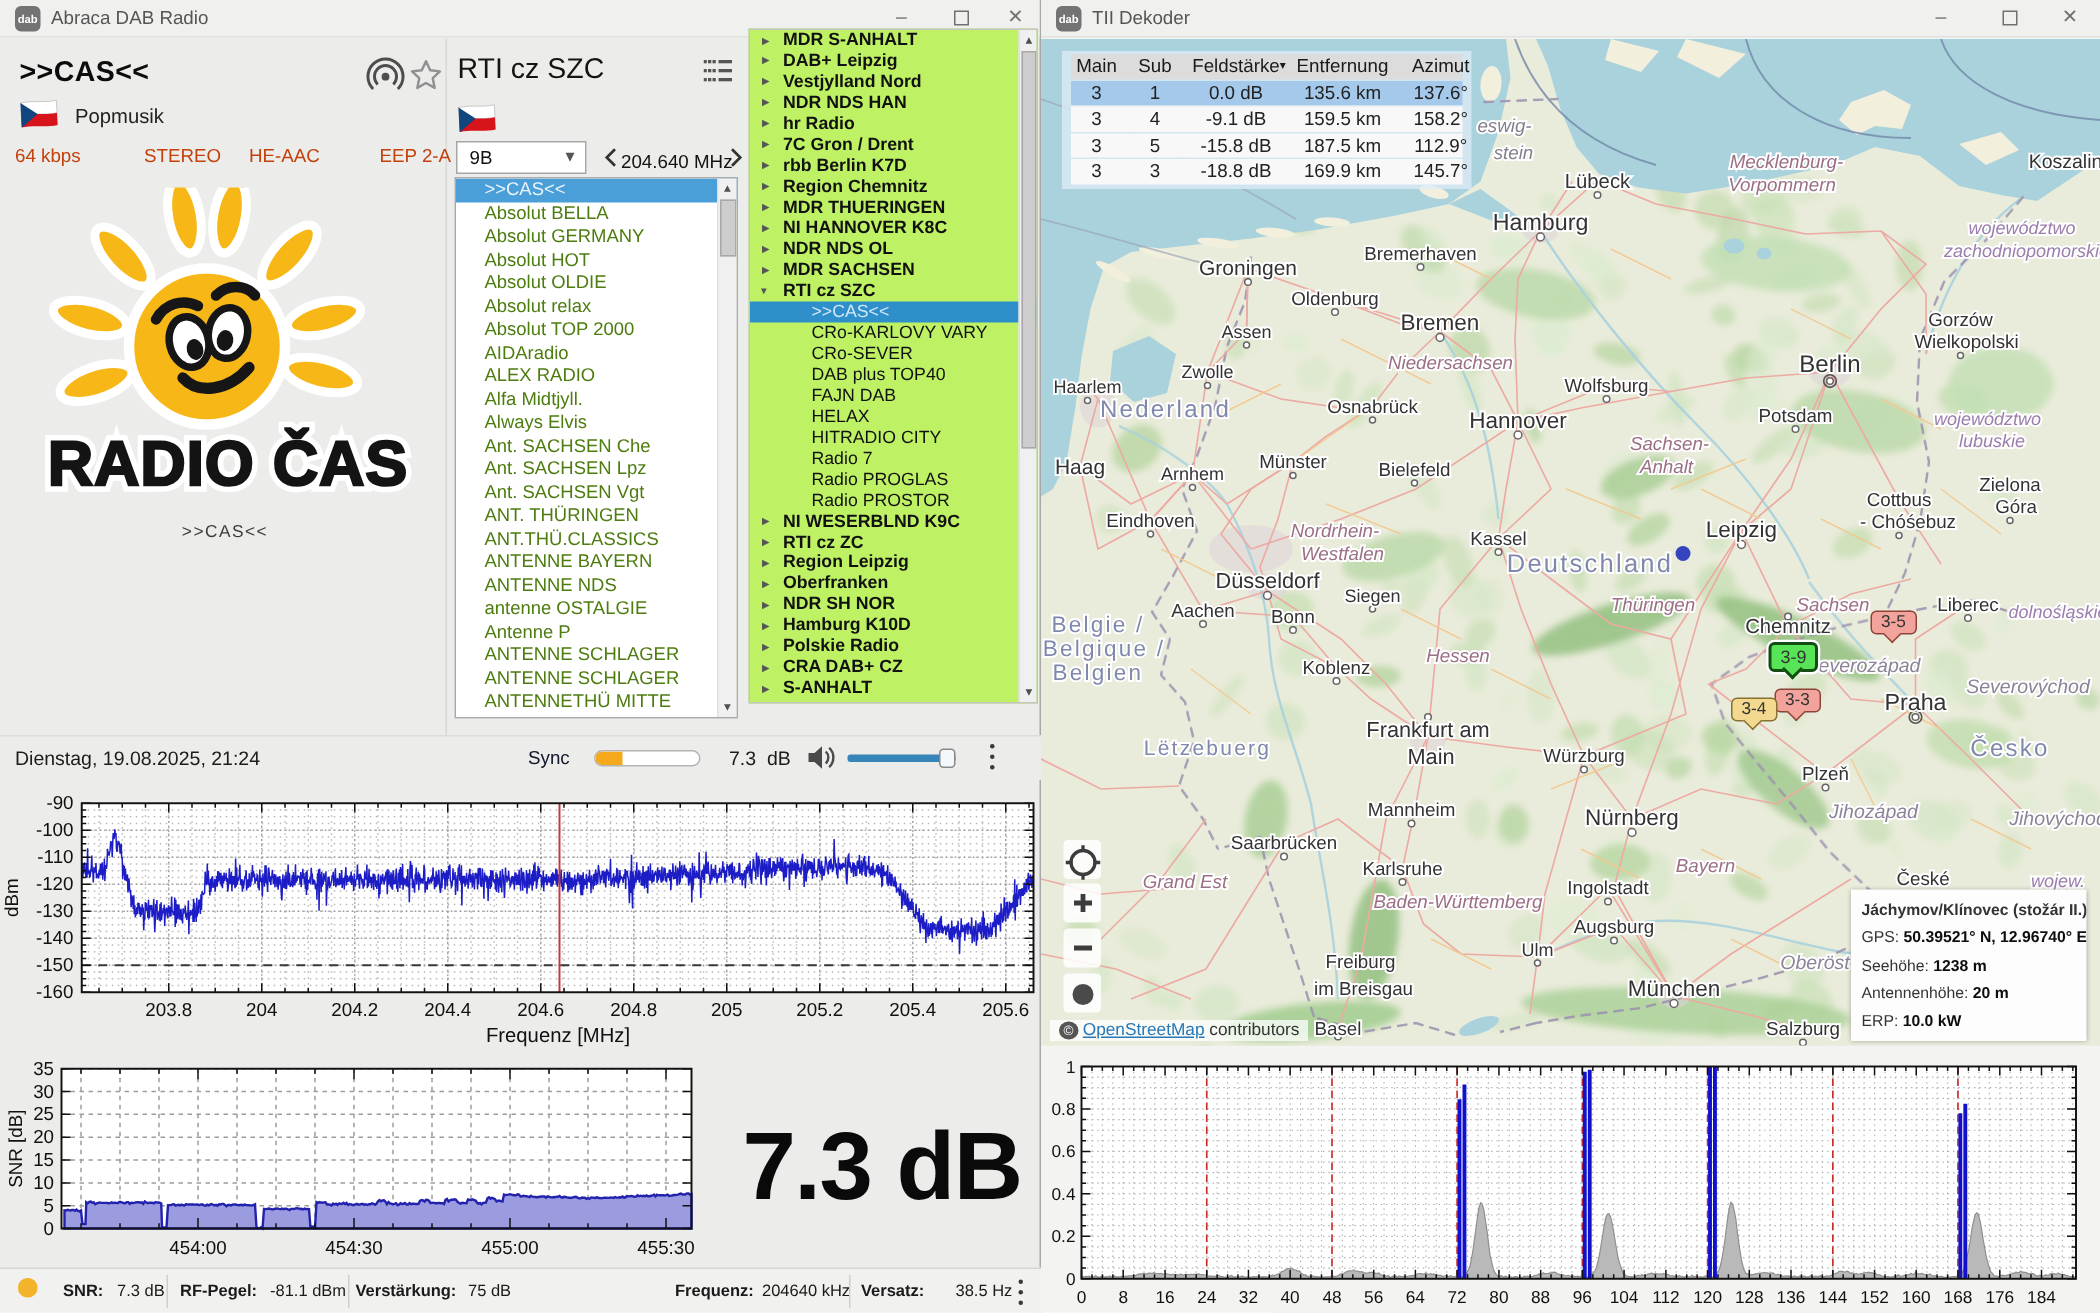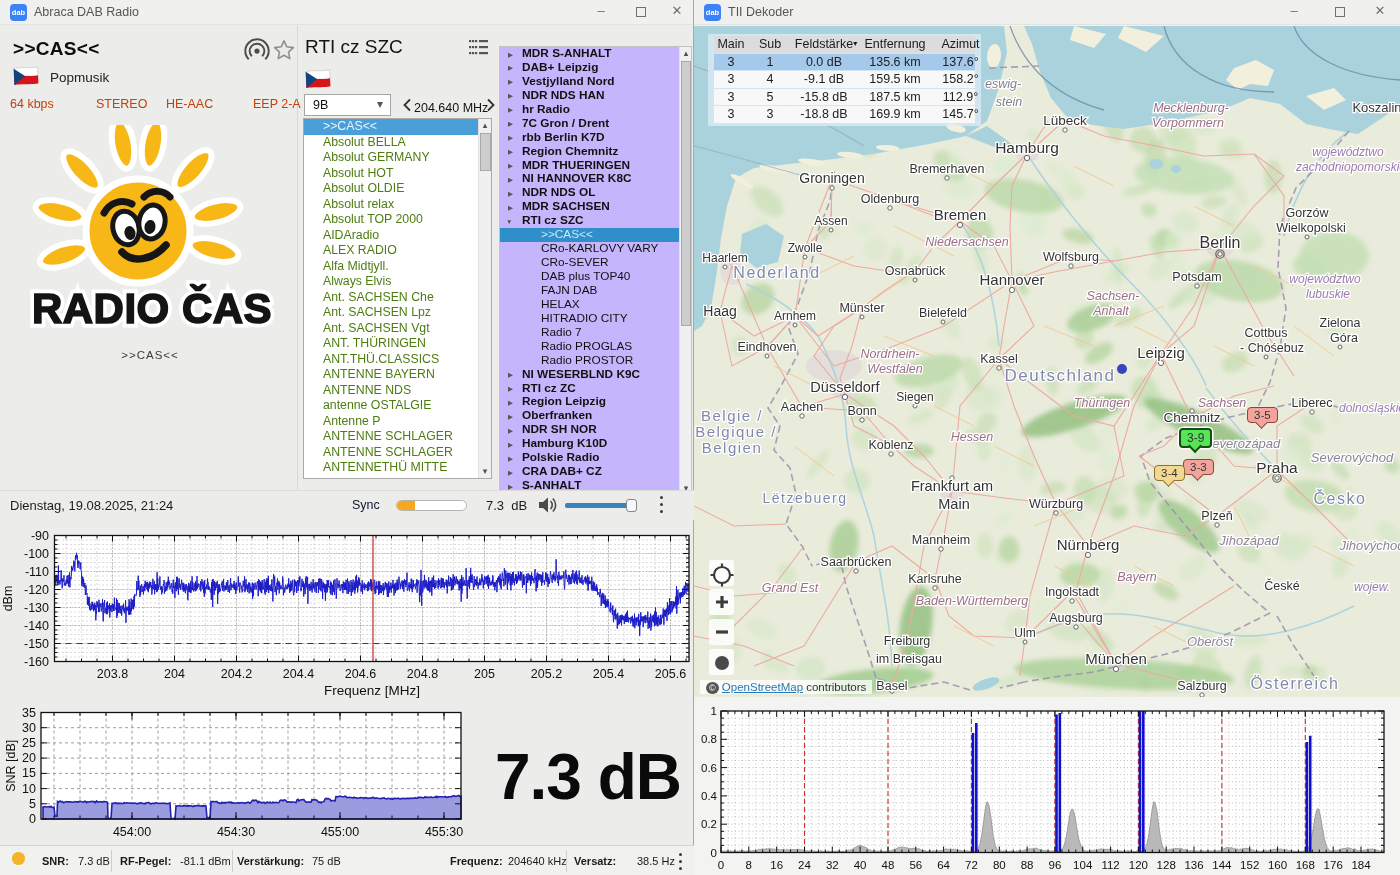--- a/index.html
+++ b/index.html
@@ -1,35 +1,35 @@
 <!DOCTYPE html>
 <html><head><meta charset="utf-8"><title>Abraca DAB Radio</title>
 <style>
 * { margin:0; padding:0; box-sizing:border-box; }
 body { width:1400px; height:875px; font-family:"Liberation Sans",sans-serif; background:#fff; overflow:hidden; position:relative; }
 #lw { position:absolute; left:0; top:0; width:694px; height:875px; background:#ececea; border-right:1px solid #a8a8a8; }
 #rw { position:absolute; left:694px; top:0; width:706px; height:875px; background:#f3f3f1; }
 .tbar { position:absolute; left:0; top:0; right:0; height:25px; background:#f0f0ee; border-bottom:1px solid #e2e2e0; }
-.dabicon { position:absolute; left:10px; top:4px; width:17px; height:17px; background:#3b82f6; border-radius:4px; color:#fff; font-size:7.5px; font-weight:bold; text-align:center; line-height:17px; }
+.dabicon { position:absolute; left:10px; top:4px; width:17px; height:17px; background:#737373; border-radius:4px; color:#fff; font-size:7.5px; font-weight:bold; text-align:center; line-height:17px; }
 .ttxt { position:absolute; left:34px; top:5px; font-size:12.5px; color:#555; }
 .wbtn { position:absolute; top:3px; font-size:13px; color:#707070; width:20px; text-align:center; }
 .wmax { width:10px; height:10px; border:1.2px solid #707070; top:7px; }
 .lpanel { position:absolute; left:0; top:26px; width:298px; height:464px; border-right:1px solid #d8d8d6; }
 .meta { position:absolute; top:71px; font-size:12.5px; color:#c2410c; white-space:nowrap; }
 .mcol { position:absolute; left:303px; top:26px; width:190px; height:464px; white-space:nowrap; }
 .combo { position:absolute; left:1px; top:68px; width:87px; height:22px; background:#fff; border:1px solid #a6a6a6; font-size:12.5px; color:#111; padding:3px 0 0 8px; }
 .caret { position:absolute; right:7px; top:2px; color:#555; font-size:12px; }
 .slist { position:absolute; left:0; top:92px; width:189px; height:361px; background:#fff; border:1px solid #aaa; overflow:hidden; }
 .srow { height:15.5px; font-size:12.3px; color:#4d7c0f; padding-left:19px; line-height:15.5px; white-space:nowrap; }
 .srow.sel { background:#4b9fd9; color:#e8f4fc; }
 .sbar { position:absolute; right:0; top:0; width:13px; height:100%; background:#f0f0f0; border-left:1px solid #e0e0e0; }
 .sbtn { position:absolute; left:0; width:12px; height:13px; color:#505050; font-size:9px; text-align:center; line-height:13px; }
 .sthumb { position:absolute; left:1px; top:14px; width:11px; height:38px; background:#cdcdcd; border:1px solid #a8a8a8; }
 .tthumb { position:absolute; left:1px; top:14px; width:10px; height:265px; background:#cdcdcd; border:1px solid #a8a8a8; }
-.tcol { position:absolute; left:499px; top:46px; width:193px; height:450px; background:#c4b5fd; border:1px solid #c4c4c4; overflow:hidden; }
+.tcol { position:absolute; left:499px; top:19px; width:193px; height:450px; background:#bef264; border:1px solid #c4c4c4; overflow:hidden; }
 .trow { height:13.95px; font-size:11.8px; color:#111; line-height:13.95px; white-space:nowrap; position:relative; padding-left:22px; }
 .trow .arr { position:absolute; left:8px; top:0.5px; font-size:6.5px; color:#555; }
 .trow .arrd { position:absolute; left:6px; top:0.5px; font-size:6.5px; color:#555; }
 .trow .tin { padding-left:19px; }
 .trow.tsel { background:#2f8fcb; color:#cfe8f7; }
 .tbarscroll { position:absolute; right:0; top:0; width:12px; height:100%; background:#f0f0f0; border-left:1px solid #e0e0e0; }
 .toolrow { position:absolute; left:0; top:490px; width:694px; height:30px; background:#ececea; border-top:1px solid #dcdcda; }
 .sync { position:absolute; left:396px; top:9px; width:71px; height:11px; background:#fff; border:1px solid #b4b4b4; border-radius:6px; overflow:hidden; }
 .syncfill { width:26%; height:100%; background:#f5a81c; }
 .vtrack { position:absolute; left:565px; top:12px; width:72px; height:5px; background:#3784b8; border-radius:2px; }
@@ -795,20 +795,27 @@
           <span class="c5">112.9°</span>
         </div>
         <div class="ttr">
           <span class="c1">3</span>
           <span class="c2">3</span>
           <span class="c3">-18.8 dB</span>
           <span class="c4">169.9 km</span>
           <span class="c5">145.7°</span>
         </div>
     </div>
+    <div id="txbox">
+      <div style="font-weight:bold">Jáchymov/Klínovec (stožár II.)</div>
+      <div>GPS: <b>50.39521° N, 12.96740° E</b></div>
+      <div>Seehöhe: <b>1238 m</b></div>
+      <div>Antennenhöhe: <b>20 m</b></div>
+      <div>ERP: <b>10.0 kW</b></div>
+    </div>
     <div id="attrib"><span class="cc">©</span> <span class="osm">OpenStreetMap</span> contributors</div>
   </div>
   <svg width="706" height="178" style="position:absolute;left:0;top:697px">
 <rect x="27.0" y="14.0" width="663.0" height="141.5" fill="#ffffff"></rect>
 <path d="M34.0,14.0 V155.5 M40.9,14.0 V155.5 M47.9,14.0 V155.5 M54.8,14.0 V155.5 M61.8,14.0 V155.5 M68.7,14.0 V155.5 M75.7,14.0 V155.5 M82.7,14.0 V155.5 M89.6,14.0 V155.5 M96.6,14.0 V155.5 M103.5,14.0 V155.5 M110.5,14.0 V155.5 M117.4,14.0 V155.5 M124.4,14.0 V155.5 M131.3,14.0 V155.5 M138.3,14.0 V155.5 M145.3,14.0 V155.5 M152.2,14.0 V155.5 M159.2,14.0 V155.5 M166.1,14.0 V155.5 M173.1,14.0 V155.5 M180.0,14.0 V155.5 M187.0,14.0 V155.5 M194.0,14.0 V155.5 M200.9,14.0 V155.5 M207.9,14.0 V155.5 M214.8,14.0 V155.5 M221.8,14.0 V155.5 M228.7,14.0 V155.5 M235.7,14.0 V155.5 M242.7,14.0 V155.5 M249.6,14.0 V155.5 M256.6,14.0 V155.5 M263.5,14.0 V155.5 M270.5,14.0 V155.5 M277.4,14.0 V155.5 M284.4,14.0 V155.5 M291.3,14.0 V155.5 M298.3,14.0 V155.5 M305.3,14.0 V155.5 M312.2,14.0 V155.5 M319.2,14.0 V155.5 M326.1,14.0 V155.5 M333.1,14.0 V155.5 M340.0,14.0 V155.5 M347.0,14.0 V155.5 M354.0,14.0 V155.5 M360.9,14.0 V155.5 M367.9,14.0 V155.5 M374.8,14.0 V155.5 M381.8,14.0 V155.5 M388.7,14.0 V155.5 M395.7,14.0 V155.5 M402.7,14.0 V155.5 M409.6,14.0 V155.5 M416.6,14.0 V155.5 M423.5,14.0 V155.5 M430.5,14.0 V155.5 M437.4,14.0 V155.5 M444.4,14.0 V155.5 M451.3,14.0 V155.5 M458.3,14.0 V155.5 M465.3,14.0 V155.5 M472.2,14.0 V155.5 M479.2,14.0 V155.5 M486.1,14.0 V155.5 M493.1,14.0 V155.5 M500.0,14.0 V155.5 M507.0,14.0 V155.5 M514.0,14.0 V155.5 M520.9,14.0 V155.5 M527.9,14.0 V155.5 M534.8,14.0 V155.5 M541.8,14.0 V155.5 M548.7,14.0 V155.5 M555.7,14.0 V155.5 M562.7,14.0 V155.5 M569.6,14.0 V155.5 M576.6,14.0 V155.5 M583.5,14.0 V155.5 M590.5,14.0 V155.5 M597.4,14.0 V155.5 M604.4,14.0 V155.5 M611.3,14.0 V155.5 M618.3,14.0 V155.5 M625.3,14.0 V155.5 M632.2,14.0 V155.5 M639.2,14.0 V155.5 M646.1,14.0 V155.5 M653.1,14.0 V155.5 M660.0,14.0 V155.5 M667.0,14.0 V155.5 M674.0,14.0 V155.5 M680.9,14.0 V155.5 M687.9,14.0 V155.5 M27.0,148.4 H690.0 M27.0,141.4 H690.0 M27.0,134.3 H690.0 M27.0,127.2 H690.0 M27.0,120.1 H690.0 M27.0,113.0 H690.0 M27.0,106.0 H690.0 M27.0,98.9 H690.0 M27.0,91.8 H690.0 M27.0,84.8 H690.0 M27.0,77.7 H690.0 M27.0,70.6 H690.0 M27.0,63.5 H690.0 M27.0,56.5 H690.0 M27.0,49.4 H690.0 M27.0,42.3 H690.0 M27.0,35.2 H690.0 M27.0,28.1 H690.0 M27.0,21.1 H690.0" stroke="#b5b5b5" stroke-width="0.8" fill="none" stroke-dasharray="1,2.5"></path>
 <path d="M110.5,14.0 V155.5 M194.0,14.0 V155.5 M277.4,14.0 V155.5 M360.9,14.0 V155.5 M444.4,14.0 V155.5 M527.9,14.0 V155.5 M611.3,14.0 V155.5" stroke="#cc2b2b" stroke-width="1.1" fill="none" stroke-dasharray="5,3"></path>
 <path d="M721.0,852.5 L721.0,851.3 L722.0,851.0 L723.1,851.3 L724.1,850.8 L725.2,851.4 L726.2,850.7 L727.3,851.5 L728.3,851.1 L729.3,851.4 L730.4,850.3 L731.4,851.1 L732.5,851.5 L733.5,851.1 L734.6,851.5 L735.6,850.7 L736.7,851.6 L737.7,851.0 L738.7,851.3 L739.8,850.6 L740.8,851.4 L741.9,850.7 L742.9,850.6 L744.0,851.2 L745.0,851.3 L746.0,851.3 L747.1,851.1 L748.1,850.8 L749.2,851.1 L750.2,850.8 L751.3,850.9 L752.3,850.6 L753.3,850.6 L754.4,850.6 L755.4,850.4 L756.5,850.4 L757.5,850.1 L758.6,849.6 L759.6,849.2 L760.7,849.4 L761.7,849.1 L762.7,848.9 L763.8,849.2 L764.8,849.2 L765.9,848.8 L766.9,848.7 L768.0,849.1 L769.0,848.4 L770.0,848.8 L771.1,849.0 L772.1,849.0 L773.2,849.1 L774.2,848.9 L775.3,849.4 L776.3,849.5 L777.3,848.9 L778.4,849.5 L779.4,849.5 L780.5,849.9 L781.5,849.5 L782.6,849.5 L783.6,850.0 L784.7,849.6 L785.7,850.4 L786.7,849.4 L787.8,849.6 L788.8,850.3 L789.9,849.7 L790.9,849.6 L792.0,849.7 L793.0,849.7 L794.0,849.5 L795.1,849.8 L796.1,849.6 L797.2,849.5 L798.2,849.4 L799.3,849.3 L800.3,849.8 L801.3,849.7 L802.4,849.9 L803.4,850.0 L804.5,849.8 L805.5,850.5 L806.6,850.9 L807.6,850.6 L808.7,851.1 L809.7,850.7 L810.7,851.1 L811.8,850.5 L812.8,850.3 L813.9,851.4 L814.9,850.9 L816.0,851.5 L817.0,851.4 L818.0,851.6 L819.1,851.6 L820.1,850.6 L821.2,850.3 L822.2,851.5 L823.3,851.2 L824.3,851.2 L825.3,851.5 L826.4,851.3 L827.4,850.9 L828.5,850.8 L829.5,851.3 L830.6,851.5 L831.6,851.2 L832.7,851.5 L833.7,851.4 L834.7,851.3 L835.8,851.1 L836.8,851.4 L837.9,851.0 L838.9,850.8 L840.0,851.1 L841.0,851.6 L842.0,851.1 L843.1,851.2 L844.1,851.3 L845.2,851.4 L846.2,851.2 L847.3,850.6 L848.3,849.9 L849.3,850.5 L850.4,850.0 L851.4,849.5 L852.5,849.3 L853.5,848.8 L854.6,847.6 L855.6,847.5 L856.7,846.7 L857.7,846.1 L858.7,845.7 L859.8,845.7 L860.8,845.4 L861.9,846.1 L862.9,846.5 L864.0,846.7 L865.0,847.5 L866.0,847.2 L867.1,848.5 L868.1,849.1 L869.2,850.0 L870.2,849.7 L871.3,850.7 L872.3,851.1 L873.3,850.7 L874.4,851.2 L875.4,850.5 L876.5,851.4 L877.5,850.9 L878.6,851.3 L879.6,851.2 L880.7,851.5 L881.7,851.4 L882.7,851.4 L883.8,851.2 L884.8,851.3 L885.9,851.3 L886.9,851.1 L888.0,850.9 L889.0,850.8 L890.0,851.1 L891.1,850.8 L892.1,850.3 L893.2,849.5 L894.2,849.2 L895.3,849.5 L896.3,848.7 L897.3,848.0 L898.4,847.6 L899.4,847.3 L900.5,847.3 L901.5,847.0 L902.6,846.6 L903.6,847.5 L904.7,847.4 L905.7,847.6 L906.7,848.1 L907.8,847.7 L908.8,848.8 L909.9,848.6 L910.9,848.7 L912.0,848.8 L913.0,848.2 L914.0,848.2 L915.1,848.3 L916.1,848.6 L917.2,848.9 L918.2,848.9 L919.3,848.6 L920.3,849.7 L921.3,850.0 L922.4,850.7 L923.4,850.4 L924.5,850.8 L925.5,850.3 L926.6,851.5 L927.6,851.4 L928.7,850.8 L929.7,851.0 L930.7,850.6 L931.8,851.5 L932.8,850.6 L933.9,850.9 L934.9,851.0 L936.0,850.9 L937.0,851.1 L938.0,850.9 L939.1,850.8 L940.1,850.6 L941.2,850.4 L942.2,850.2 L943.3,850.4 L944.3,849.8 L945.3,849.0 L946.4,849.0 L947.4,849.1 L948.5,849.4 L949.5,849.3 L950.6,848.5 L951.6,849.4 L952.7,849.6 L953.7,849.0 L954.7,849.8 L955.8,849.2 L956.8,850.0 L957.9,849.8 L958.9,850.3 L960.0,850.3 L961.0,850.4 L962.0,851.0 L963.1,850.7 L964.1,850.3 L965.2,851.0 L966.2,850.8 L967.3,850.5 L968.3,851.0 L969.3,851.2 L970.4,850.9 L971.4,851.2 L972.5,851.6 L973.5,851.0 L974.6,851.2 L975.6,851.2 L976.7,850.5 L977.7,849.1 L978.7,846.7 L979.8,844.7 L980.8,839.8 L981.9,834.2 L982.9,826.4 L984.0,818.9 L985.0,811.0 L986.0,804.9 L987.1,801.8 L988.1,802.6 L989.2,806.6 L990.2,813.0 L991.3,820.2 L992.3,828.6 L993.3,836.4 L994.4,841.3 L995.4,845.5 L996.5,848.3 L997.5,849.6 L998.6,850.8 L999.6,851.1 L1000.7,850.3 L1001.7,851.0 L1002.7,851.4 L1003.8,850.6 L1004.8,851.5 L1005.9,851.3 L1006.9,851.3 L1008.0,851.6 L1009.0,851.4 L1010.0,851.1 L1011.1,851.0 L1012.1,851.5 L1013.2,851.5 L1014.2,851.6 L1015.3,851.5 L1016.3,850.7 L1017.3,851.2 L1018.4,850.7 L1019.4,851.3 L1020.5,851.1 L1021.5,851.0 L1022.6,850.6 L1023.6,850.3 L1024.7,850.1 L1025.7,849.6 L1026.7,849.1 L1027.8,849.6 L1028.8,848.5 L1029.9,849.2 L1030.9,849.0 L1032.0,848.9 L1033.0,848.7 L1034.0,848.6 L1035.1,848.2 L1036.1,848.1 L1037.2,848.3 L1038.2,849.2 L1039.3,849.4 L1040.3,849.7 L1041.3,849.9 L1042.4,850.1 L1043.4,850.5 L1044.5,850.5 L1045.5,850.2 L1046.6,850.7 L1047.6,851.1 L1048.7,850.6 L1049.7,850.9 L1050.7,851.2 L1051.8,850.7 L1052.8,851.5 L1053.9,850.7 L1054.9,851.4 L1056.0,851.6 L1057.0,851.5 L1058.0,851.5 L1059.1,851.1 L1060.1,851.0 L1061.2,849.6 L1062.2,848.5 L1063.3,847.2 L1064.3,844.8 L1065.3,840.9 L1066.4,836.0 L1067.4,829.9 L1068.5,823.1 L1069.5,816.9 L1070.6,811.6 L1071.6,809.3 L1072.7,809.1 L1073.7,811.3 L1074.7,815.2 L1075.8,821.3 L1076.8,827.6 L1077.9,833.9 L1078.9,839.5 L1080.0,843.0 L1081.0,845.8 L1082.0,848.8 L1083.1,849.3 L1084.1,850.7 L1085.2,850.8 L1086.2,851.2 L1087.3,851.1 L1088.3,851.2 L1089.3,851.2 L1090.4,851.0 L1091.4,850.4 L1092.5,850.3 L1093.5,850.6 L1094.6,849.7 L1095.6,850.4 L1096.7,850.0 L1097.7,850.1 L1098.7,849.2 L1099.8,849.3 L1100.8,848.7 L1101.9,849.2 L1102.9,849.1 L1104.0,849.3 L1105.0,849.3 L1106.0,849.6 L1107.1,849.2 L1108.1,849.5 L1109.2,849.0 L1110.2,849.6 L1111.3,849.5 L1112.3,849.7 L1113.3,850.5 L1114.4,850.6 L1115.4,850.6 L1116.5,851.1 L1117.5,850.6 L1118.6,850.9 L1119.6,850.4 L1120.7,850.9 L1121.7,851.0 L1122.7,851.5 L1123.8,850.9 L1124.8,850.9 L1125.9,851.4 L1126.9,851.2 L1128.0,850.1 L1129.0,851.3 L1130.0,850.9 L1131.1,851.0 L1132.1,851.3 L1133.2,851.3 L1134.2,851.3 L1135.3,851.6 L1136.3,851.1 L1137.3,850.4 L1138.4,851.5 L1139.4,851.0 L1140.5,851.0 L1141.5,851.3 L1142.6,851.1 L1143.6,850.2 L1144.7,848.5 L1145.7,847.3 L1146.7,844.7 L1147.8,839.9 L1148.8,834.3 L1149.9,827.0 L1150.9,818.8 L1152.0,810.6 L1153.0,804.7 L1154.0,801.5 L1155.1,802.9 L1156.1,806.9 L1157.2,812.4 L1158.2,821.2 L1159.3,829.4 L1160.3,836.0 L1161.3,841.3 L1162.4,845.7 L1163.4,848.1 L1164.5,849.4 L1165.5,849.1 L1166.6,850.3 L1167.6,849.6 L1168.7,849.9 L1169.7,849.4 L1170.7,849.3 L1171.8,848.9 L1172.8,849.0 L1173.9,848.7 L1174.9,848.8 L1176.0,848.2 L1177.0,848.6 L1178.0,848.5 L1179.1,848.9 L1180.1,848.8 L1181.2,848.7 L1182.2,848.6 L1183.3,849.8 L1184.3,850.0 L1185.3,849.5 L1186.4,850.0 L1187.4,850.0 L1188.5,850.9 L1189.5,850.8 L1190.6,850.6 L1191.6,850.7 L1192.7,850.6 L1193.7,851.1 L1194.7,851.4 L1195.8,850.8 L1196.8,850.7 L1197.9,851.1 L1198.9,851.4 L1200.0,850.5 L1201.0,851.4 L1202.0,851.0 L1203.1,850.6 L1204.1,851.4 L1205.2,851.2 L1206.2,851.0 L1207.3,850.4 L1208.3,851.2 L1209.3,851.1 L1210.4,850.7 L1211.4,850.9 L1212.5,851.1 L1213.5,850.3 L1214.6,851.3 L1215.6,851.2 L1216.7,851.1 L1217.7,850.4 L1218.7,850.8 L1219.8,850.7 L1220.8,850.2 L1221.9,849.9 L1222.9,849.5 L1224.0,848.7 L1225.0,848.6 L1226.0,847.5 L1227.1,847.6 L1228.1,847.6 L1229.2,847.9 L1230.2,848.0 L1231.3,847.5 L1232.3,847.7 L1233.3,849.0 L1234.4,848.5 L1235.4,849.0 L1236.5,849.2 L1237.5,849.0 L1238.6,849.4 L1239.6,849.5 L1240.7,849.0 L1241.7,849.2 L1242.7,848.4 L1243.8,848.5 L1244.8,848.4 L1245.9,848.1 L1246.9,848.6 L1248.0,848.4 L1249.0,849.0 L1250.0,848.7 L1251.1,849.6 L1252.1,850.0 L1253.2,849.8 L1254.2,850.6 L1255.3,851.0 L1256.3,851.1 L1257.3,851.3 L1258.4,851.0 L1259.4,851.2 L1260.5,851.4 L1261.5,851.3 L1262.6,850.8 L1263.6,850.5 L1264.7,850.7 L1265.7,849.8 L1266.7,850.9 L1267.8,850.8 L1268.8,850.5 L1269.9,850.1 L1270.9,850.2 L1272.0,849.8 L1273.0,849.8 L1274.0,848.9 L1275.1,849.6 L1276.1,849.4 L1277.2,848.1 L1278.2,849.1 L1279.3,849.2 L1280.3,849.2 L1281.3,848.9 L1282.4,849.4 L1283.4,849.7 L1284.5,850.1 L1285.5,849.8 L1286.6,849.3 L1287.6,850.2 L1288.7,850.7 L1289.7,850.4 L1290.7,850.9 L1291.8,851.0 L1292.8,851.1 L1293.9,850.9 L1294.9,851.1 L1296.0,851.6 L1297.0,851.6 L1298.0,851.6 L1299.1,850.9 L1300.1,851.6 L1301.2,851.2 L1302.2,851.1 L1303.3,851.0 L1304.3,851.1 L1305.3,849.8 L1306.4,850.3 L1307.4,849.4 L1308.5,847.7 L1309.5,845.6 L1310.6,842.0 L1311.6,836.7 L1312.7,831.9 L1313.7,825.7 L1314.7,818.8 L1315.8,813.8 L1316.8,809.6 L1317.9,808.6 L1318.9,809.5 L1320.0,813.9 L1321.0,819.1 L1322.0,825.8 L1323.1,831.5 L1324.1,837.4 L1325.2,841.8 L1326.2,845.2 L1327.3,847.9 L1328.3,848.9 L1329.3,850.4 L1330.4,850.8 L1331.4,850.8 L1332.5,851.2 L1333.5,850.2 L1334.6,850.3 L1335.6,850.3 L1336.7,850.6 L1337.7,850.0 L1338.7,850.1 L1339.8,849.4 L1340.8,849.5 L1341.9,848.6 L1342.9,849.0 L1344.0,848.0 L1345.0,848.7 L1346.0,848.4 L1347.1,847.5 L1348.1,847.9 L1349.2,848.2 L1350.2,848.2 L1351.3,848.6 L1352.3,849.2 L1353.3,849.3 L1354.4,849.0 L1355.4,849.1 L1356.5,849.8 L1357.5,850.4 L1358.6,850.7 L1359.6,850.3 L1360.7,850.4 L1361.7,850.8 L1362.7,850.3 L1363.8,849.9 L1364.8,850.1 L1365.9,850.2 L1366.9,849.1 L1368.0,849.2 L1369.0,849.1 L1370.0,849.3 L1371.1,849.4 L1372.1,848.6 L1373.2,849.3 L1374.2,849.5 L1375.3,849.7 L1376.3,849.8 L1377.3,850.2 L1378.4,850.4 L1379.4,850.8 L1380.5,851.2 L1381.5,850.9 L1382.6,851.4 L1383.6,851.1 L1383.6,852.5 Z" fill="#b9b9b9" stroke="#8f8f8f" stroke-width="0.8" transform="translate(-694,-697)"></path>
 <path d="M279.0,155.5 V35.9 M282.3,155.5 V26.0 M362.5,155.5 V17.5 M365.8,155.5 V16.1 M446.0,155.5 V14.0 M449.3,155.5 V14.0 M612.9,155.5 V45.1 M616.2,155.5 V38.8" stroke="#1111cc" stroke-width="2.6" fill="none"></path>
 <path d="M27.0,155.5 v-6 M27.0,14.0 v6 M34.0,155.5 v-3 M34.0,14.0 v3 M40.9,155.5 v-3 M40.9,14.0 v3 M47.9,155.5 v-3 M47.9,14.0 v3 M54.8,155.5 v-6 M54.8,14.0 v6 M61.8,155.5 v-3 M61.8,14.0 v3 M68.7,155.5 v-3 M68.7,14.0 v3 M75.7,155.5 v-3 M75.7,14.0 v3 M82.7,155.5 v-6 M82.7,14.0 v6 M89.6,155.5 v-3 M89.6,14.0 v3 M96.6,155.5 v-3 M96.6,14.0 v3 M103.5,155.5 v-3 M103.5,14.0 v3 M110.5,155.5 v-6 M110.5,14.0 v6 M117.4,155.5 v-3 M117.4,14.0 v3 M124.4,155.5 v-3 M124.4,14.0 v3 M131.3,155.5 v-3 M131.3,14.0 v3 M138.3,155.5 v-6 M138.3,14.0 v6 M145.3,155.5 v-3 M145.3,14.0 v3 M152.2,155.5 v-3 M152.2,14.0 v3 M159.2,155.5 v-3 M159.2,14.0 v3 M166.1,155.5 v-6 M166.1,14.0 v6 M173.1,155.5 v-3 M173.1,14.0 v3 M180.0,155.5 v-3 M180.0,14.0 v3 M187.0,155.5 v-3 M187.0,14.0 v3 M194.0,155.5 v-6 M194.0,14.0 v6 M200.9,155.5 v-3 M200.9,14.0 v3 M207.9,155.5 v-3 M207.9,14.0 v3 M214.8,155.5 v-3 M214.8,14.0 v3 M221.8,155.5 v-6 M221.8,14.0 v6 M228.7,155.5 v-3 M228.7,14.0 v3 M235.7,155.5 v-3 M235.7,14.0 v3 M242.7,155.5 v-3 M242.7,14.0 v3 M249.6,155.5 v-6 M249.6,14.0 v6 M256.6,155.5 v-3 M256.6,14.0 v3 M263.5,155.5 v-3 M263.5,14.0 v3 M270.5,155.5 v-3 M270.5,14.0 v3 M277.4,155.5 v-6 M277.4,14.0 v6 M284.4,155.5 v-3 M284.4,14.0 v3 M291.3,155.5 v-3 M291.3,14.0 v3 M298.3,155.5 v-3 M298.3,14.0 v3 M305.3,155.5 v-6 M305.3,14.0 v6 M312.2,155.5 v-3 M312.2,14.0 v3 M319.2,155.5 v-3 M319.2,14.0 v3 M326.1,155.5 v-3 M326.1,14.0 v3 M333.1,155.5 v-6 M333.1,14.0 v6 M340.0,155.5 v-3 M340.0,14.0 v3 M347.0,155.5 v-3 M347.0,14.0 v3 M354.0,155.5 v-3 M354.0,14.0 v3 M360.9,155.5 v-6 M360.9,14.0 v6 M367.9,155.5 v-3 M367.9,14.0 v3 M374.8,155.5 v-3 M374.8,14.0 v3 M381.8,155.5 v-3 M381.8,14.0 v3 M388.7,155.5 v-6 M388.7,14.0 v6 M395.7,155.5 v-3 M395.7,14.0 v3 M402.7,155.5 v-3 M402.7,14.0 v3 M409.6,155.5 v-3 M409.6,14.0 v3 M416.6,155.5 v-6 M416.6,14.0 v6 M423.5,155.5 v-3 M423.5,14.0 v3 M430.5,155.5 v-3 M430.5,14.0 v3 M437.4,155.5 v-3 M437.4,14.0 v3 M444.4,155.5 v-6 M444.4,14.0 v6 M451.3,155.5 v-3 M451.3,14.0 v3 M458.3,155.5 v-3 M458.3,14.0 v3 M465.3,155.5 v-3 M465.3,14.0 v3 M472.2,155.5 v-6 M472.2,14.0 v6 M479.2,155.5 v-3 M479.2,14.0 v3 M486.1,155.5 v-3 M486.1,14.0 v3 M493.1,155.5 v-3 M493.1,14.0 v3 M500.0,155.5 v-6 M500.0,14.0 v6 M507.0,155.5 v-3 M507.0,14.0 v3 M514.0,155.5 v-3 M514.0,14.0 v3 M520.9,155.5 v-3 M520.9,14.0 v3 M527.9,155.5 v-6 M527.9,14.0 v6 M534.8,155.5 v-3 M534.8,14.0 v3 M541.8,155.5 v-3 M541.8,14.0 v3 M548.7,155.5 v-3 M548.7,14.0 v3 M555.7,155.5 v-6 M555.7,14.0 v6 M562.7,155.5 v-3 M562.7,14.0 v3 M569.6,155.5 v-3 M569.6,14.0 v3 M576.6,155.5 v-3 M576.6,14.0 v3 M583.5,155.5 v-6 M583.5,14.0 v6 M590.5,155.5 v-3 M590.5,14.0 v3 M597.4,155.5 v-3 M597.4,14.0 v3 M604.4,155.5 v-3 M604.4,14.0 v3 M611.3,155.5 v-6 M611.3,14.0 v6 M618.3,155.5 v-3 M618.3,14.0 v3 M625.3,155.5 v-3 M625.3,14.0 v3 M632.2,155.5 v-3 M632.2,14.0 v3 M639.2,155.5 v-6 M639.2,14.0 v6 M646.1,155.5 v-3 M646.1,14.0 v3 M653.1,155.5 v-3 M653.1,14.0 v3 M660.0,155.5 v-3 M660.0,14.0 v3 M667.0,155.5 v-6 M667.0,14.0 v6 M674.0,155.5 v-3 M674.0,14.0 v3 M680.9,155.5 v-3 M680.9,14.0 v3 M687.9,155.5 v-3 M687.9,14.0 v3 M27.0,155.5 h6 M690.0,155.5 h-6 M27.0,148.4 h3 M690.0,148.4 h-3 M27.0,141.4 h3 M690.0,141.4 h-3 M27.0,134.3 h3 M690.0,134.3 h-3 M27.0,127.2 h6 M690.0,127.2 h-6 M27.0,120.1 h3 M690.0,120.1 h-3 M27.0,113.0 h3 M690.0,113.0 h-3 M27.0,106.0 h3 M690.0,106.0 h-3 M27.0,98.9 h6 M690.0,98.9 h-6 M27.0,91.8 h3 M690.0,91.8 h-3 M27.0,84.8 h3 M690.0,84.8 h-3 M27.0,77.7 h3 M690.0,77.7 h-3 M27.0,70.6 h6 M690.0,70.6 h-6 M27.0,63.5 h3 M690.0,63.5 h-3 M27.0,56.5 h3 M690.0,56.5 h-3 M27.0,49.4 h3 M690.0,49.4 h-3 M27.0,42.3 h6 M690.0,42.3 h-6 M27.0,35.2 h3 M690.0,35.2 h-3 M27.0,28.1 h3 M690.0,28.1 h-3 M27.0,21.1 h3 M690.0,21.1 h-3 M27.0,14.0 h6 M690.0,14.0 h-6" stroke="#111" stroke-width="1" fill="none"></path>
 <rect x="27.0" y="14.0" width="663.0" height="141.5" fill="none" stroke="#111" stroke-width="1.3"></rect>

